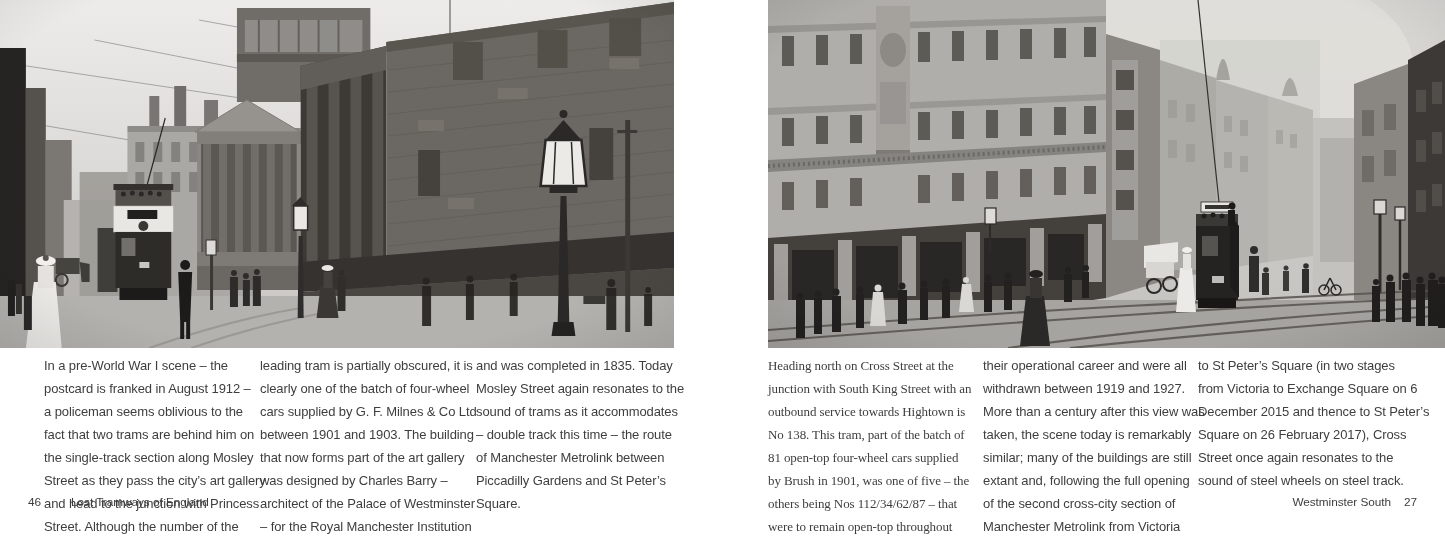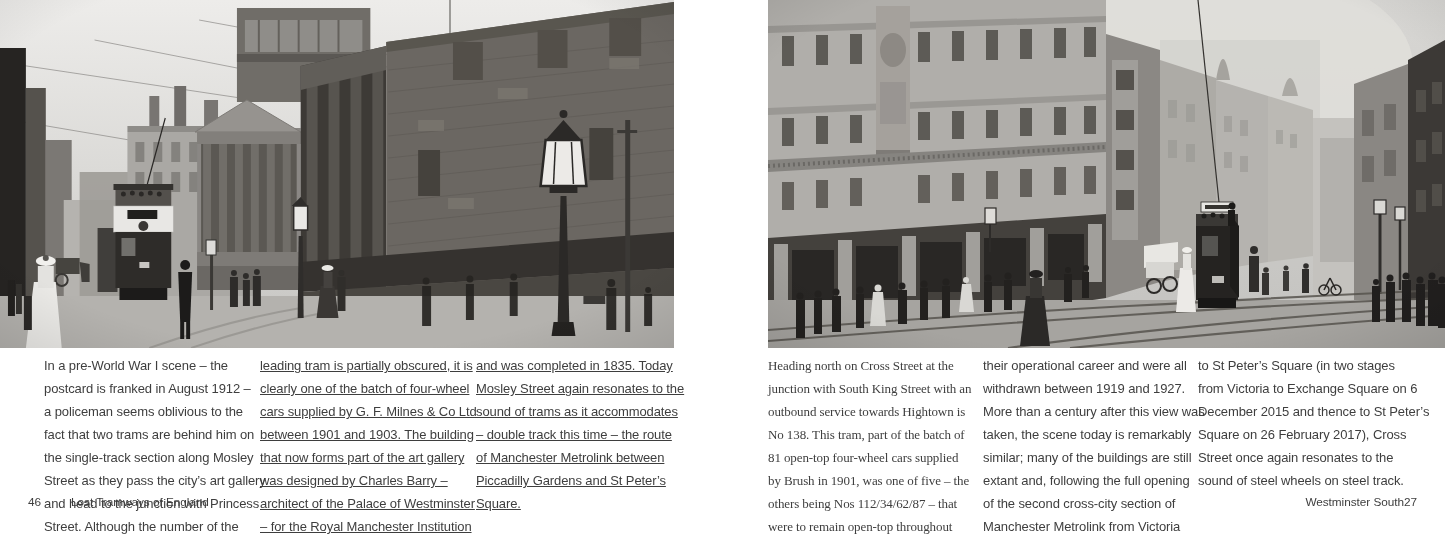--- a/index.html
+++ b/index.html
@@ -9,30 +9,30 @@
   }
   .photo{position:absolute;top:0;height:348px;overflow:hidden;background:#cfcecb;}
   #photo-left{left:0;width:674px;}
   #photo-right{left:768px;width:677px;}
   .photo svg{display:block;width:100%;height:100%;}
   .caption{
     position:absolute;top:354px;width:216px;
     font-size:13px;line-height:23px;letter-spacing:-0.1px;
     color:#3e3e3e;white-space:pre;
   }
-  #cap-l1{left:44px;} #cap-l2{left:260px;text-decoration:underline;} #cap-l3{left:476px;text-decoration:underline;}
+  #cap-l1{left:44px;} #cap-l2{left:260px;} #cap-l3{left:476px;}
   #cap-r1{left:768px;font-family:Liberation Serif, serif;} #cap-r2{left:983px;} #cap-r3{left:1198px;}
   .footer{
     position:absolute;top:495px;font-size:11.8px;color:#3e3e3e;letter-spacing:-0.05px;
   }
   #footer-left{left:28px;}
   #footer-right{right:28px;}
   .pagenum{display:inline-block;}
   #footer-left .ftitle{margin-left:30px;}
-  #footer-right .pagenum{text-align:center;}
+  #footer-right .pagenum{margin-left:13px;text-align:center;}
 </style>
 </head>
 <body>
 
 <div class="photo" id="photo-left">
 <svg viewBox="0 0 677 348" preserveAspectRatio="none">
   <defs>
     <linearGradient id="skyL" x1="0" y1="0" x2="0" y2="1">
       <stop offset="0" stop-color="#edecea"></stop>
           <stop offset="0.6" stop-color="#d7d6d3"></stop>

